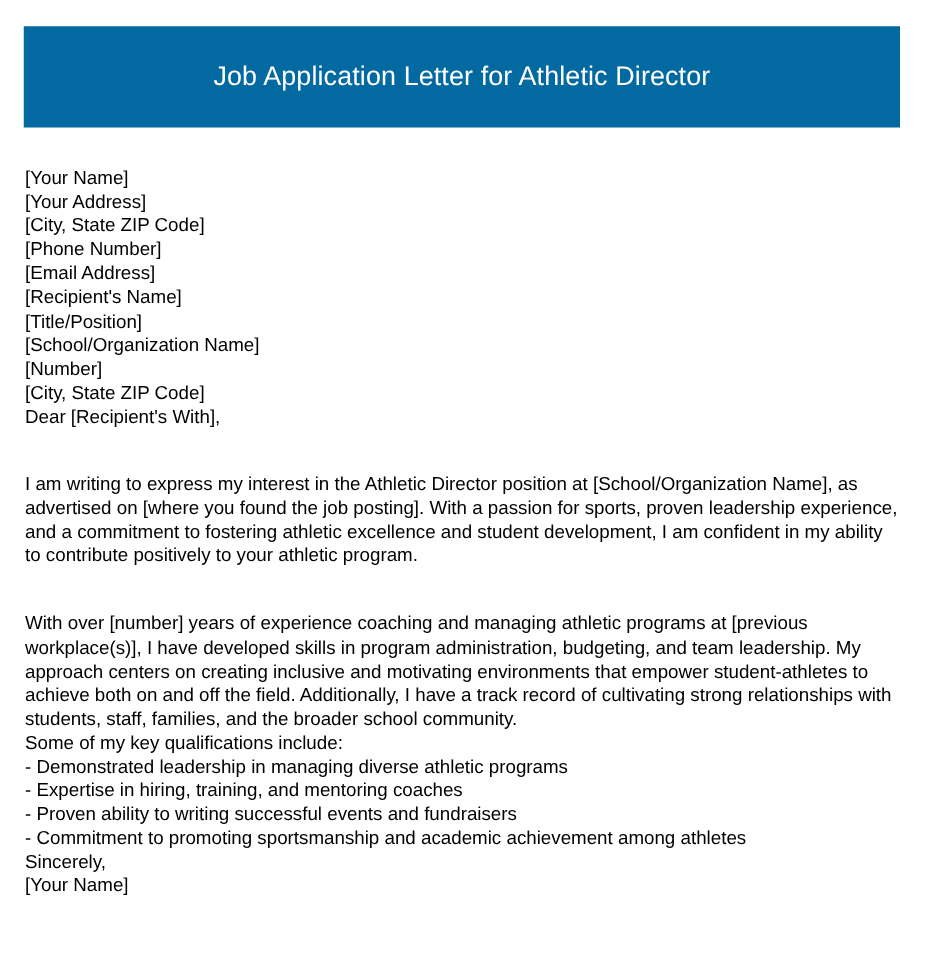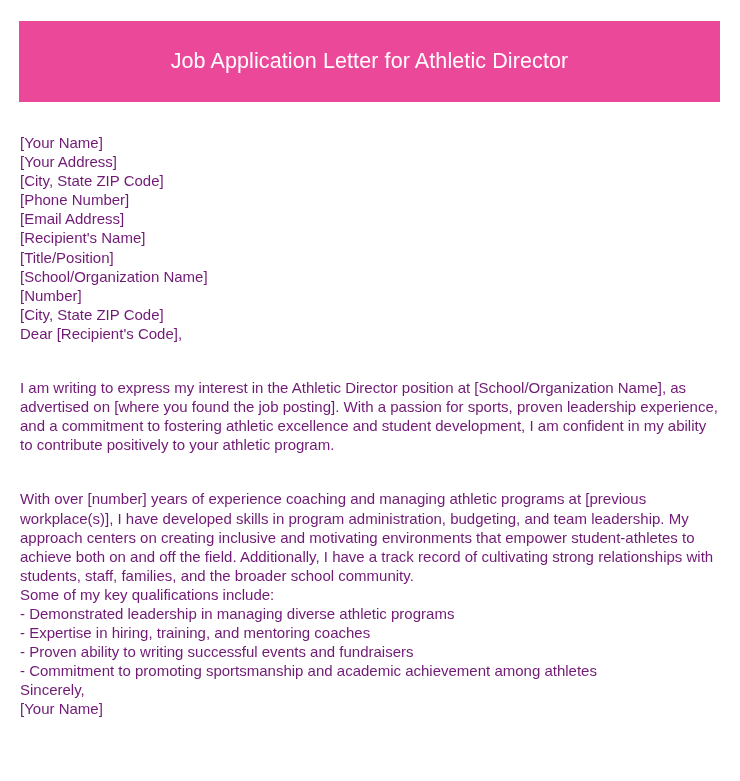--- a/index.html
+++ b/index.html
@@ -14,21 +14,21 @@
     font-family: "Liberation Sans", sans-serif;
     color: #5a5a5a;
   }
 
   .doc-banner {
     position: absolute;
     left: 19px;
     top: 21px;
     width: 701px;
     height: 81px;
-    background: #ec4899;
+    background: #0369a1;
     display: flex;
     align-items: center;
     justify-content: center;
     box-sizing: border-box;
   }
   .doc-banner-title {
     color: #ffffff;
     font-size: 21.5px;
     font-weight: normal;
     letter-spacing: 0.1px;
@@ -41,21 +41,21 @@
     position: absolute;
     left: 20px;
     top: 133px;
     width: 700px;
   }
 
   .doc-line,
   .doc-para {
     font-size: 15px;
     line-height: 19.1px;
-    color: #701a75;
+    color: #000000;
     margin: 0;
     white-space: normal;
     word-wrap: break-word;
   }
   .doc-para {
     text-align: left;
     margin-top: 35px;
   }
 </style>
 </head>
@@ -72,21 +72,21 @@
   <div class="doc-line">[City, State ZIP Code]</div>
   <div class="doc-line">[Phone Number]</div>
   <div class="doc-line">[Email Address]</div>
 
   <div class="doc-line">[Recipient's Name]</div>
   <div class="doc-line">[Title/Position]</div>
   <div class="doc-line">[School/Organization Name]</div>
   <div class="doc-line">[Number]</div>
   <div class="doc-line">[City, State ZIP Code]</div>
 
-  <div class="doc-line">Dear [Recipient's Code],</div>
+  <div class="doc-line">Dear [Recipient's With],</div>
 
   <p class="doc-para">I am writing to express my interest in the Athletic Director position at [School/Organization Name], as advertised on [where you found the job posting]. With a passion for sports, proven leadership experience, and a commitment to fostering athletic excellence and student development, I am confident in my ability to contribute positively to your athletic program.</p>
   <p class="doc-para">With over [number] years of experience coaching and managing athletic programs at [previous workplace(s)], I have developed skills in program administration, budgeting, and team leadership. My approach centers on creating inclusive and motivating environments that empower student-athletes to achieve both on and off the field. Additionally, I have a track record of cultivating strong relationships with students, staff, families, and the broader school community.</p>
 
   <div class="doc-line">Some of my key qualifications include:</div>
   <div class="doc-line">- Demonstrated leadership in managing diverse athletic programs</div>
   <div class="doc-line">- Expertise in hiring, training, and mentoring coaches</div>
   <div class="doc-line">- Proven ability to writing successful events and fundraisers</div>
   <div class="doc-line">- Commitment to promoting sportsmanship and academic achievement among athletes</div>
 

